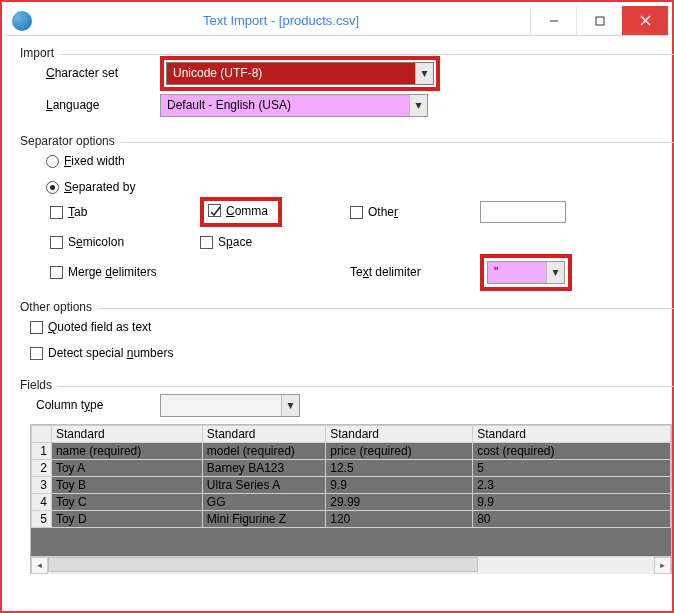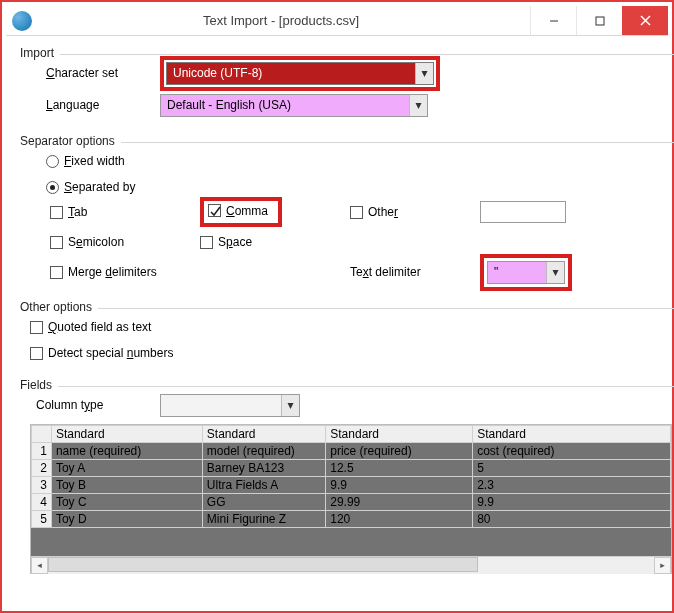--- a/index.html
+++ b/index.html
@@ -3,21 +3,21 @@
 <meta charset="utf-8">
 <style>
   * { box-sizing: border-box; margin: 0; padding: 0; font-family: "Segoe UI", Tahoma, sans-serif; font-size: 12px; }
   body { background: #fff; }
   .outline { border: 2px solid #e23b3b; width: 674px; height: 613px; position: relative; }
   .window { position: absolute; inset: 4px; display: flex; flex-direction: column; }
 
   
   .titlebar { height: 30px; background: #fff; border-bottom: 1px solid #d8d8d8; display: flex; align-items: center; }
   .app-icon { width: 20px; height: 20px; margin-left: 6px; border-radius: 50%; background: radial-gradient(circle at 30% 30%, #6eb7e6, #2b86c1 70%); }
-  .title-text { flex: 1; text-align: center; color: #404040; font-size: 13px; }
+  .title-text { flex: 1; text-align: center; color: #3b82f6; font-size: 13px; }
   .win-btns { display: flex; height: 100%; }
   .win-btn { width: 46px; display: flex; align-items: center; justify-content: center; color: #333; border-left: 1px solid #e6e6e6; }
   .win-btn.close { background: #e0413e; color: #fff; border-left: none; }
   .win-btn svg { stroke: currentColor; }
 
   .client { flex: 1; display: flex; padding: 10px 12px 14px 14px; gap: 14px; }
   .form { flex: 1; display: flex; flex-direction: column; gap: 6px; }
 
   
   .group { position: relative; padding: 14px 10px 10px 10px; }
@@ -261,21 +261,21 @@
                     <tr>
                       <td class="rownum">2</td>
                       <td>Toy A</td>
                       <td>Barney BA123</td>
                       <td>12.5</td>
                       <td>5</td>
                     </tr>
                     <tr>
                       <td class="rownum">3</td>
                       <td>Toy B</td>
-                      <td>Ultra Fields A</td>
+                      <td>Ultra Series A</td>
                       <td>9.9</td>
                       <td>2.3</td>
                     </tr>
                     <tr>
                       <td class="rownum">4</td>
                       <td>Toy C</td>
                       <td>GG</td>
                       <td>29.99</td>
                       <td>9.9</td>
                     </tr>

